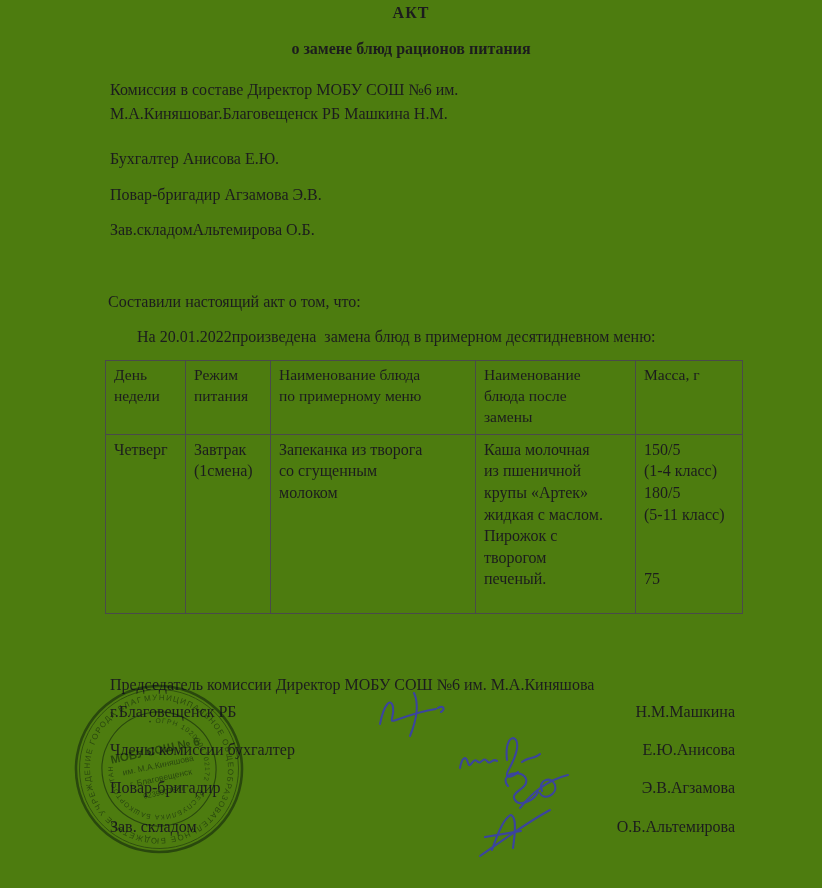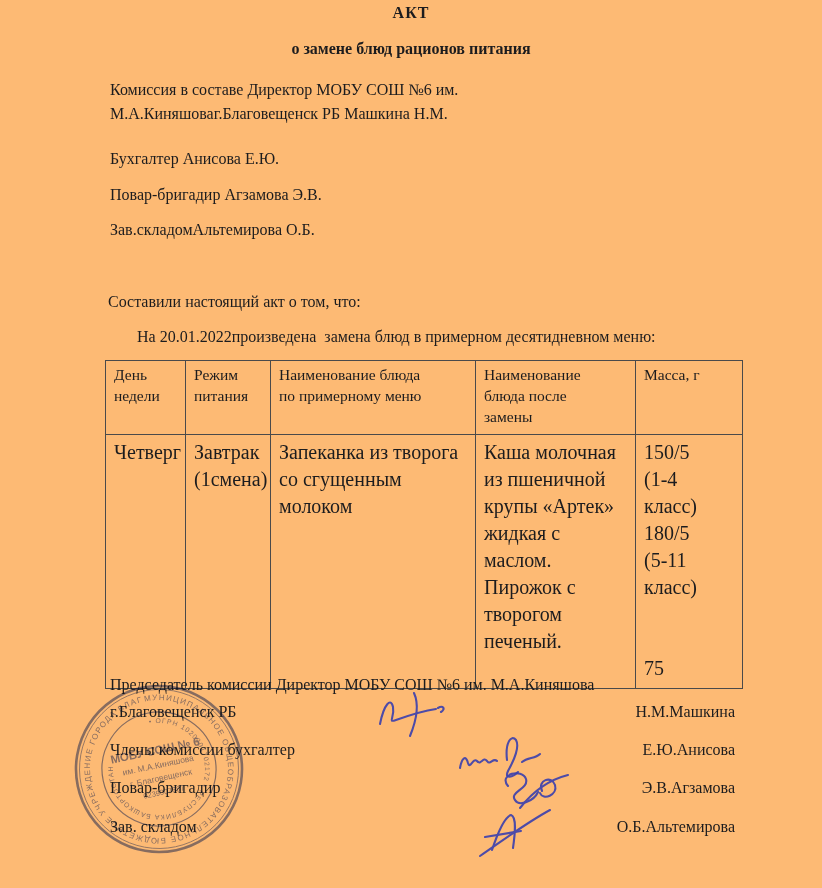--- a/index.html
+++ b/index.html
@@ -1,19 +1,19 @@
 <!DOCTYPE html>
 <html><head>
 <meta charset="utf-8">
 <style>
   html,body{margin:0;padding:0;background:#ffffff;}
   .page{
     position:relative;
     width:822px;height:888px;
-    background:#fdba74;
+    background:#4d7c0f;
     font-family:"Liberation Serif", serif;
     font-size:16px;color:#1c1c1e;
     overflow:hidden;
   }
   .abs{position:absolute;}
   .center{left:0;right:0;text-align:center;}
   .bold{font-weight:bold;}
   .ml{white-space:pre-line;line-height:1.5;}
   .pw{white-space:pre-wrap;margin-left:29px;}
   .doc-title{top:4px;letter-spacing:1px;}
@@ -30,21 +30,21 @@
     border-collapse:collapse;table-layout:fixed;width:637px;padding-left:43px;
   }
   table.swap th, table.swap td{
     border:1px solid #4a4a4a;
     vertical-align:top;text-align:left;
     padding:4px 8px 6px 8px;
     font-weight:normal;
     white-space:pre-line;line-height:1.35;
   }
   table.swap th{font-size:15.5px;}
-  table.swap td{height:168px;font-size:20px;}
+  table.swap td{height:168px;font-size:16px;}
 
   .sig-chairman{top:676px;left:110px;width:640px;}
   .sig-row{position:absolute;left:110px;width:625px;height:24px;}
   .sig-row .role{position:absolute;left:0;top:0;}
   .sig-row .name{position:absolute;right:0;top:0;text-align:center;}
   .r1{top:703px;} .r2{top:741px;} .r3{top:779px;} .r4{top:818px;}
 
   .ink{stroke:#3a3fae;stroke-width:2.1;fill:none;stroke-linecap:round;stroke-linejoin:round;}
   .sig-svg{position:absolute;overflow:visible;opacity:.9;}
   .s1{left:372px;top:688px;}

